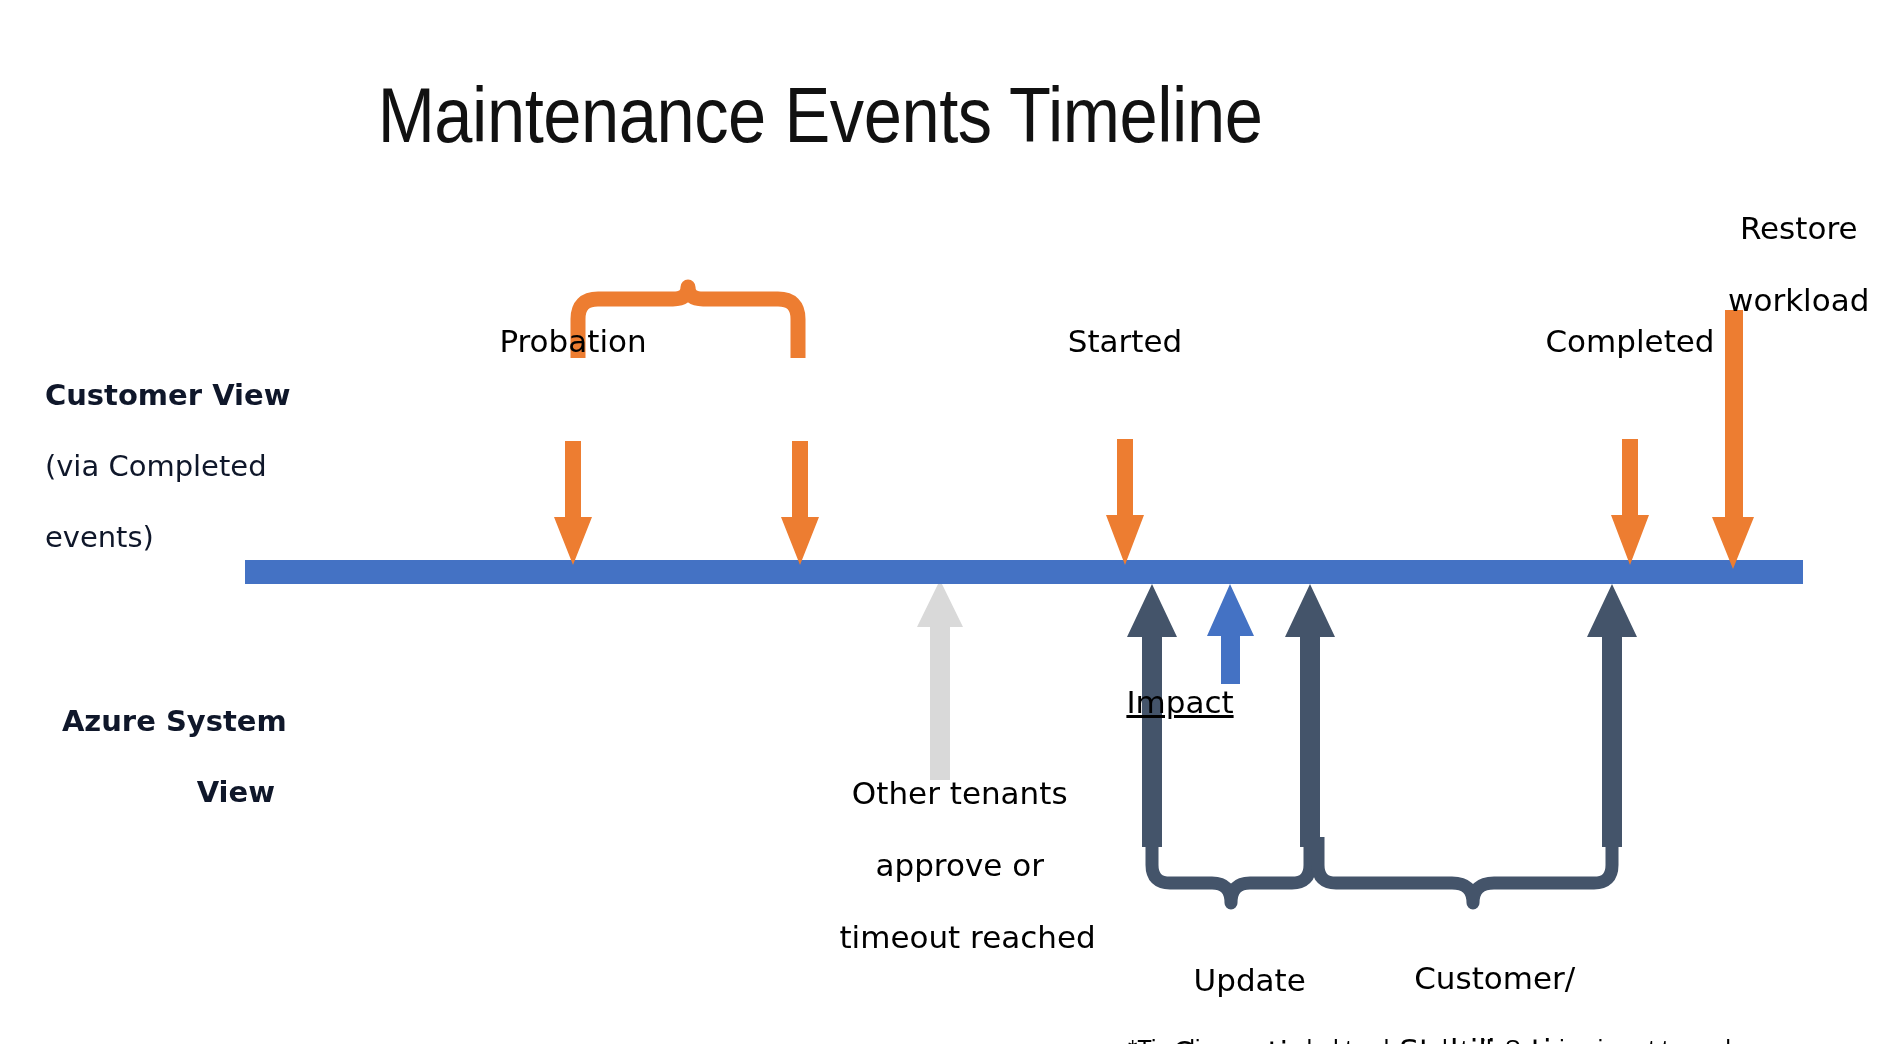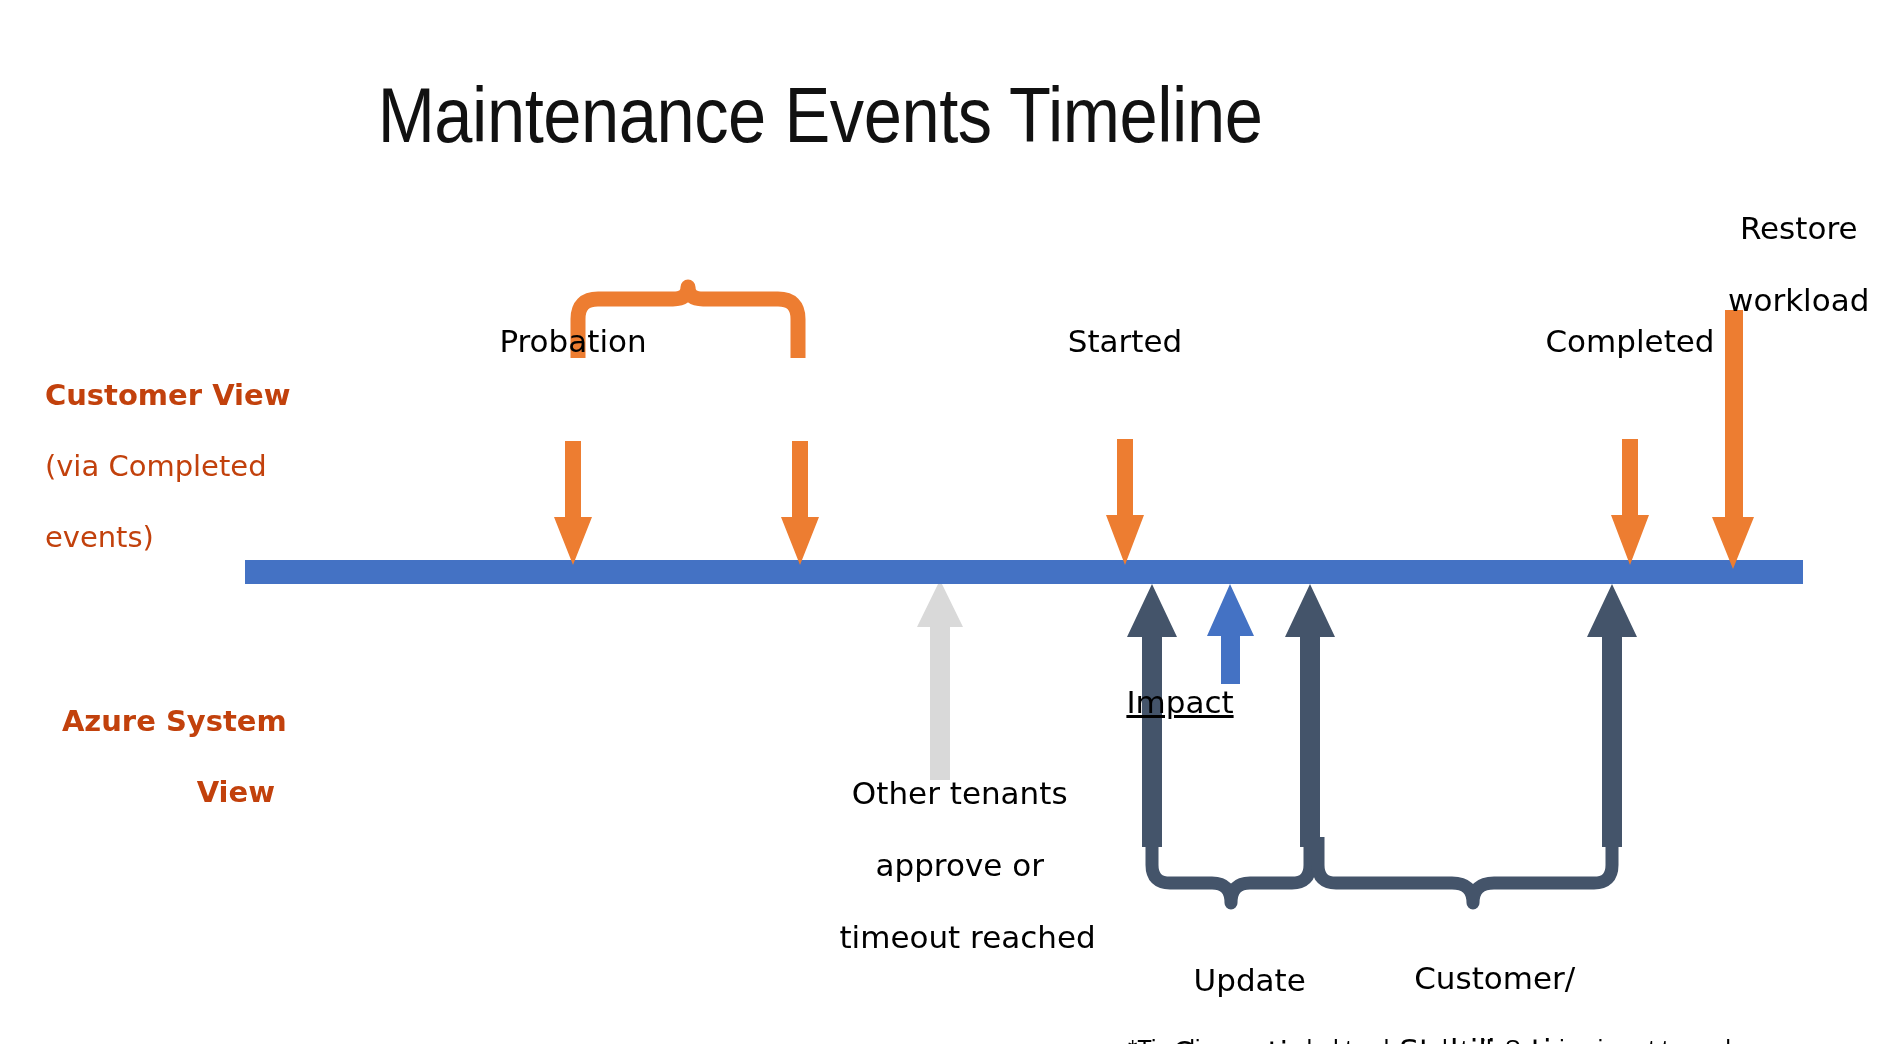--- a/index.html
+++ b/index.html
@@ -43,21 +43,21 @@
     font-weight: 300;
     letter-spacing: -0.5px;
     color: #111111;
     transform: scaleX(0.88);
     transform-origin: center top;
   }
   
   .side-label {
     font-size: 29px;
     line-height: 1.22;
-    color: #c2410c;
+    color: #0f172a;
   }
   .side-label .strong {
     font-weight: bold;
   }
   #label-customer-view {
     left: 8px;
     top: 296px;
     width: 250px;
     text-align: left;
   }

